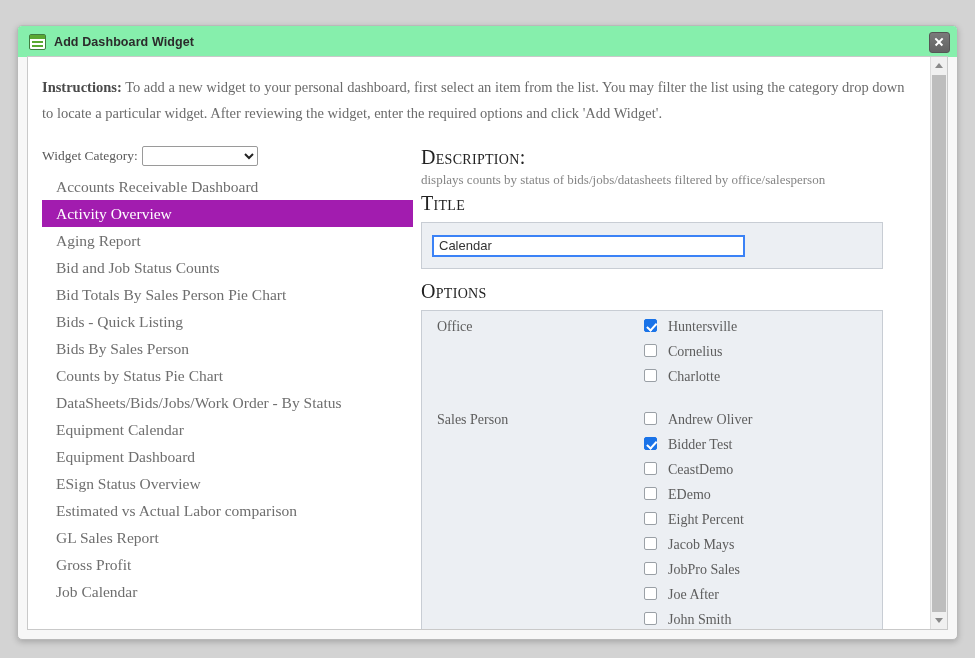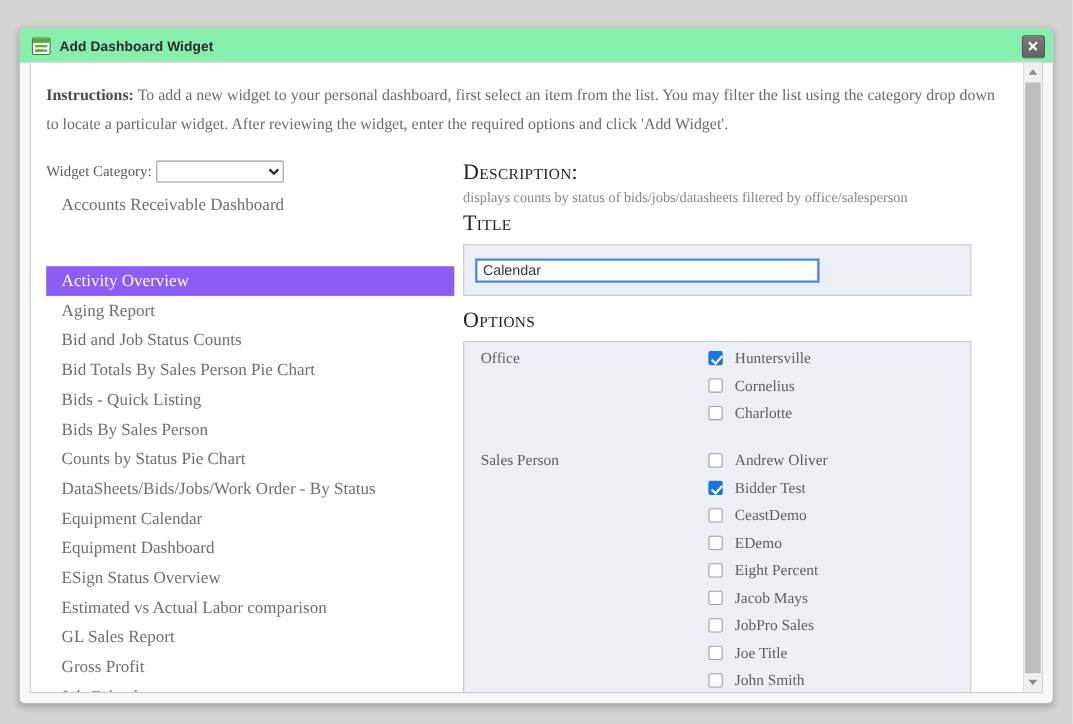--- a/index.html
+++ b/index.html
@@ -213,23 +213,22 @@
     height: 27px;
     line-height: 27px;
     padding-left: 14px;
     font-size: 15.5px;
     color: #6e6e6e;
     cursor: pointer;
     white-space: nowrap;
     overflow: hidden;
   }
   .widget-list li.selected {
-    background: #8b5cf6;
+    background: #a21caf;
     color: #ffffff;
-    margin-top: 42px;
   }
 
   
   .right-col {
     position: absolute;
     left: 393px;
     top: 88px;
     width: 462px;
   }
   .section-head {
@@ -445,21 +444,21 @@
               <div class="opt-row">
                 <span class="cb"></span>
                 <span class="opt-name">Jacob Mays</span>
               </div>
               <div class="opt-row">
                 <span class="cb"></span>
                 <span class="opt-name">JobPro Sales</span>
               </div>
               <div class="opt-row">
                 <span class="cb"></span>
-                <span class="opt-name">Joe Title</span>
+                <span class="opt-name">Joe After</span>
               </div>
               <div class="opt-row">
                 <span class="cb"></span>
                 <span class="opt-name">John Smith</span>
               </div>
 
             </div>
           </div>
 
         </div>

